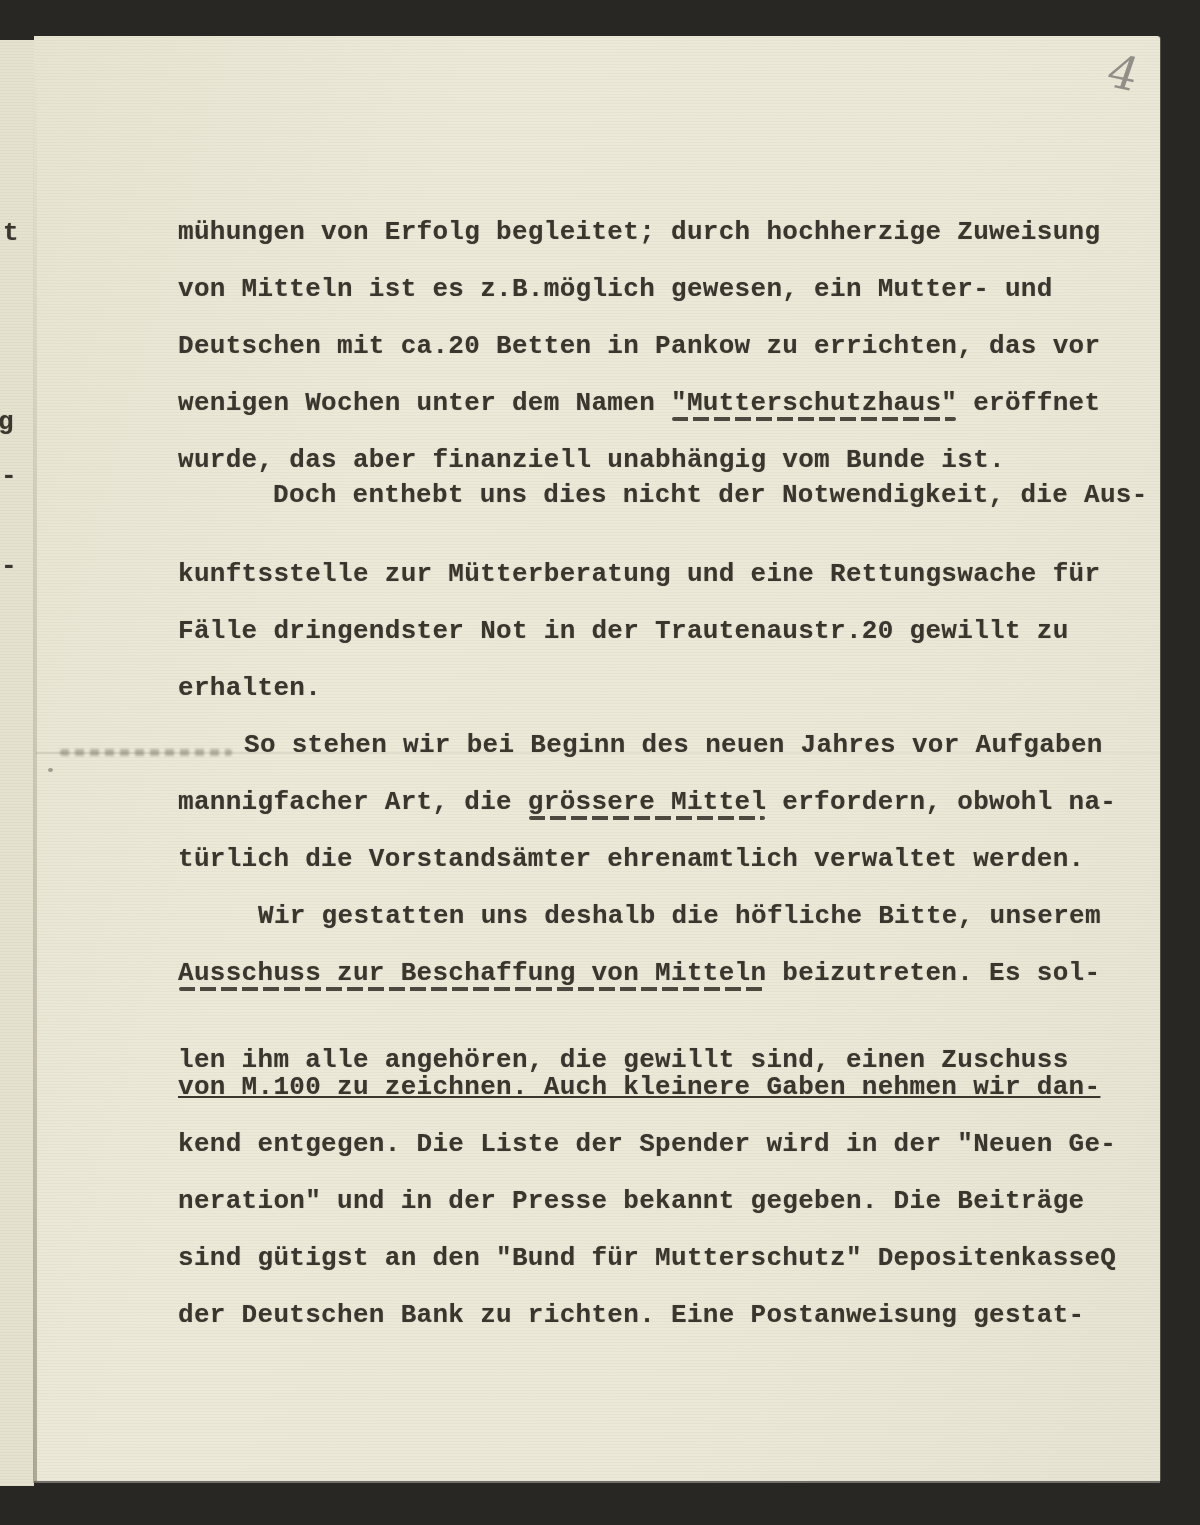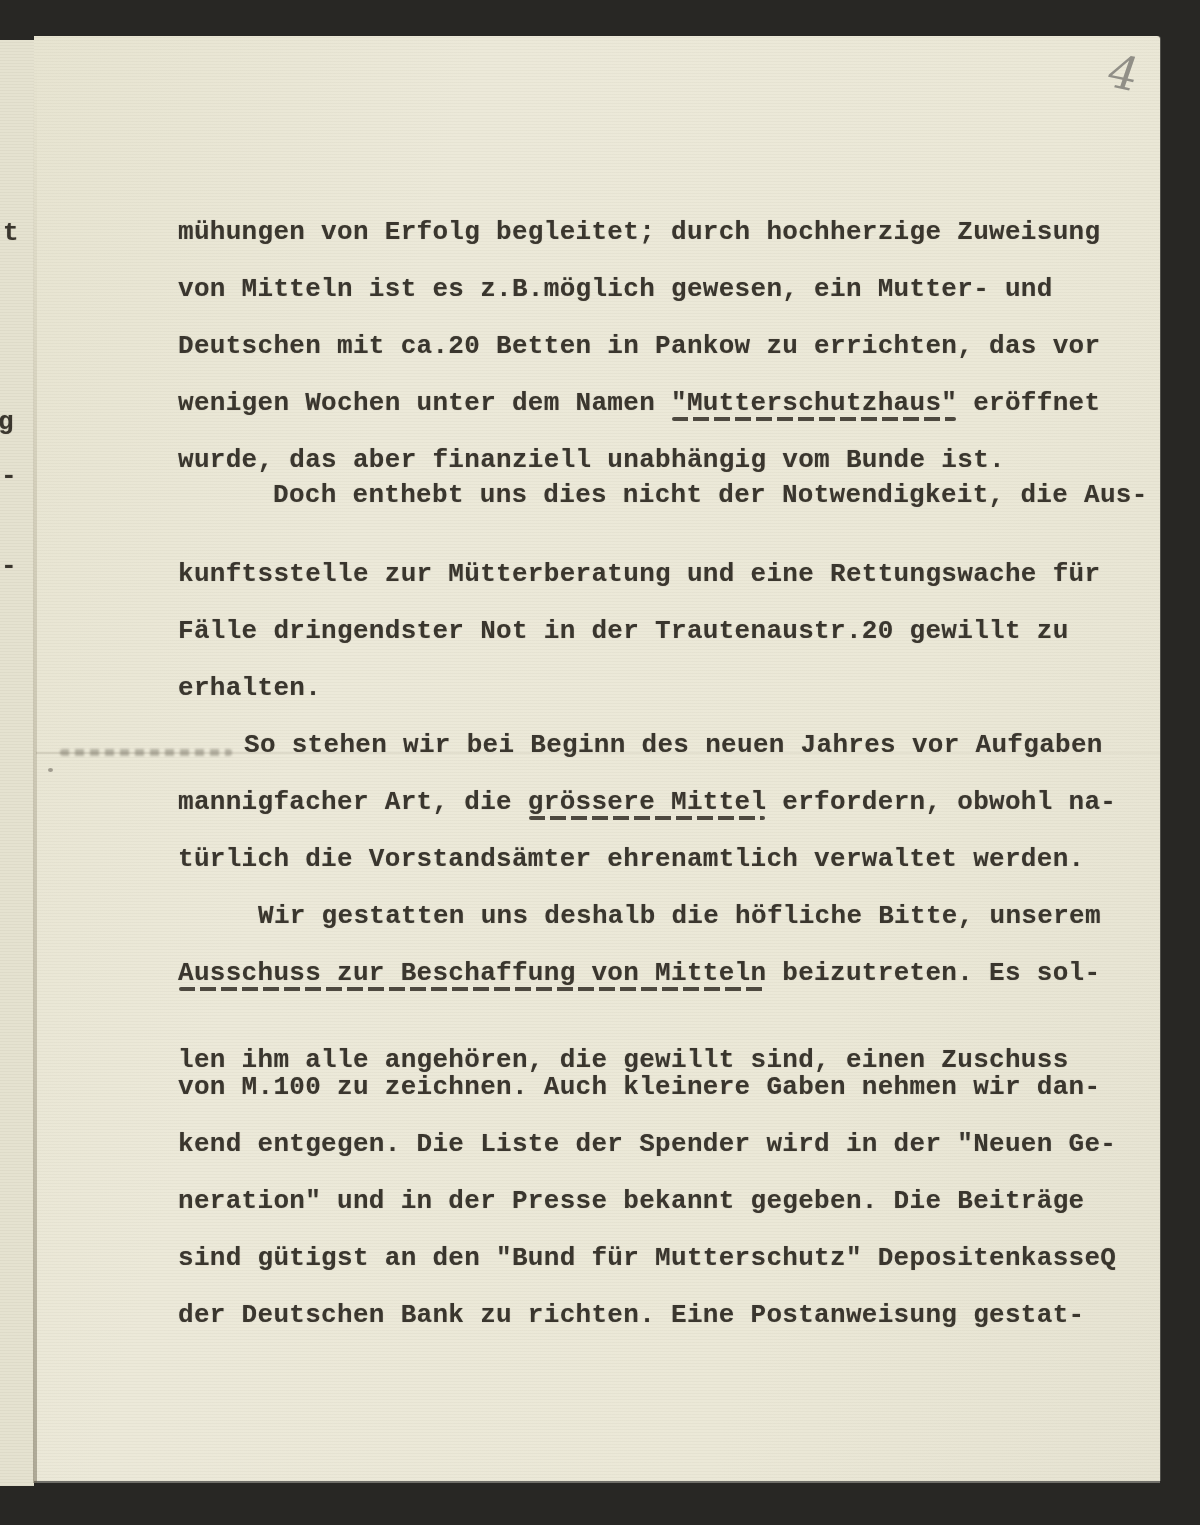--- a/index.html
+++ b/index.html
@@ -99,21 +99,21 @@
         <div class="line" style="top: 444px; left: 224px; margin-left: 15px;"><span>Doch enthebt uns dies nicht der Notwendigkeit, die Aus-</span></div>
         <div class="line" style="top: 523px; left: 144px;"><span>kunftsstelle zur Mütterberatung und eine Rettungswache für</span></div>
         <div class="line" style="top: 580px; left: 144px;"><span>Fälle dringendster Not in der Trautenaustr.20 gewillt zu</span></div>
         <div class="line" style="top: 637px; left: 144px;"><span>erhalten.</span></div>
         <div class="line" style="top: 694px; left: 210px; text-align: center;"><span>So stehen wir bei Beginn des neuen Jahres vor Aufgaben</span></div>
         <div class="line" style="top: 751px; left: 144px;"><span>mannigfacher Art, die </span><span class="u">grössere Mittel</span><span> erfordern, obwohl na-</span></div>
         <div class="line" style="top: 808px; left: 144px;"><span>türlich die Vorstandsämter ehrenamtlich verwaltet werden.</span></div>
         <div class="line" style="top: 865px; left: 224px;"><span>Wir gestatten uns deshalb die höfliche Bitte, unserem</span></div>
         <div class="line" style="top: 922px; left: 144px;"><span class="u">Ausschuss zur Beschaffung von Mitteln</span><span> beizutreten. Es sol-</span></div>
         <div class="line" style="top: 979px; left: 144px; margin-top: 30px;"><span>len ihm alle angehören, die gewillt sind, einen Zuschuss</span></div>
-        <div class="line" style="top: 1036px; left: 144px;"><span>von M.100 zu zeichnen. Auch kleinere Gaben nehmen wir dan-</span></div>
+        <div class="line" style="top: 1036px; left: 144px; text-decoration: underline;"><span>von M.100 zu zeichnen. Auch kleinere Gaben nehmen wir dan-</span></div>
         <div class="line" style="top: 1093px; left: 144px;"><span>kend entgegen. Die Liste der Spender wird in der "Neuen Ge-</span></div>
         <div class="line" style="top: 1150px; left: 144px;"><span>neration" und in der Presse bekannt gegeben. Die Beiträge</span></div>
         <div class="line" style="top: 1207px; left: 144px;"><span>sind gütigst an den "Bund für Mutterschutz" DepositenkasseQ</span></div>
         <div class="line" style="top: 1264px; left: 144px;"><span>der Deutschen Bank zu richten. Eine Postanweisung gestat-</span></div>
       </div>
   </div>
 
   <div class="seam"></div>
   <div class="crease"></div>
   <div class="smudge"></div>

